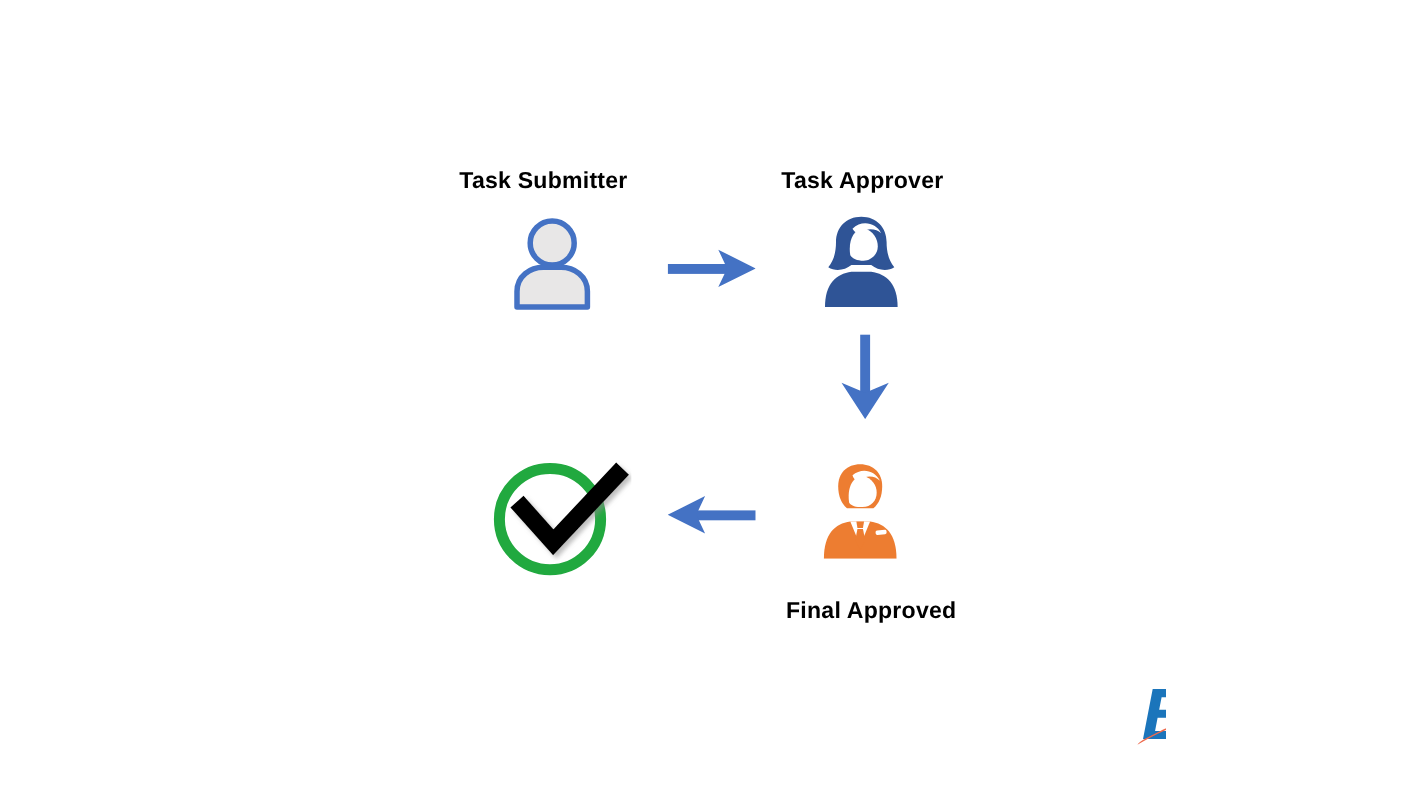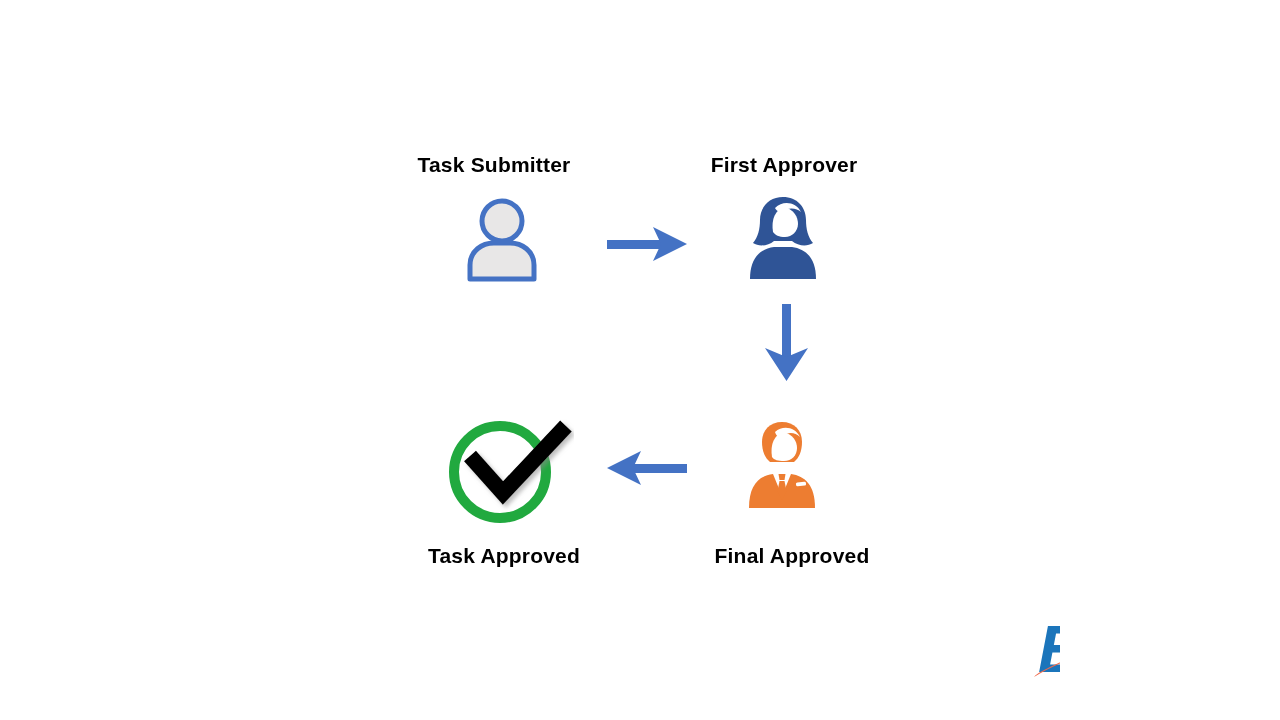--- a/index.html
+++ b/index.html
@@ -29,23 +29,22 @@
   #arrow-left{left:607px;top:450px;width:80px;height:36px;}
   
   #logo{left:1032px;top:614px;width:200px;height:72px;}
 </style>
 </head>
 <body>
 
 <div class="slide">
 
   <div class="node-label" id="lbl-task-submitter">Task Submitter</div>
-  <div class="node-label" id="lbl-first-approver">First Approver</div>
+  <div class="node-label" id="lbl-first-approver">Task Approver</div>
   <div class="node-label" id="lbl-final-approver">Final Approved</div>
-  <div class="node-label" id="lbl-task-approved">Task Approved</div>
 
   <svg class="abs" id="icon-task-submitter" viewBox="0 0 76 84">
     <circle cx="38" cy="23" r="20" fill="#E8E7E7" stroke="#4472C4" stroke-width="5"></circle>
     <path d="M6,81 L6,67 C6,53 18,45 30,45 L46,45 C58,45 70,53 70,67 L70,81 Z" fill="#E8E7E7" stroke="#4472C4" stroke-width="5" stroke-linejoin="round"></path>
   </svg>
 
   <svg class="abs" id="arrow-right" viewBox="0 0 80 36">
     <rect x="0" y="14" width="57" height="9" fill="#4472C4"></rect>
     <polygon points="80,18 46,1 54,18 46,35" fill="#4472C4"></polygon>
   </svg>

